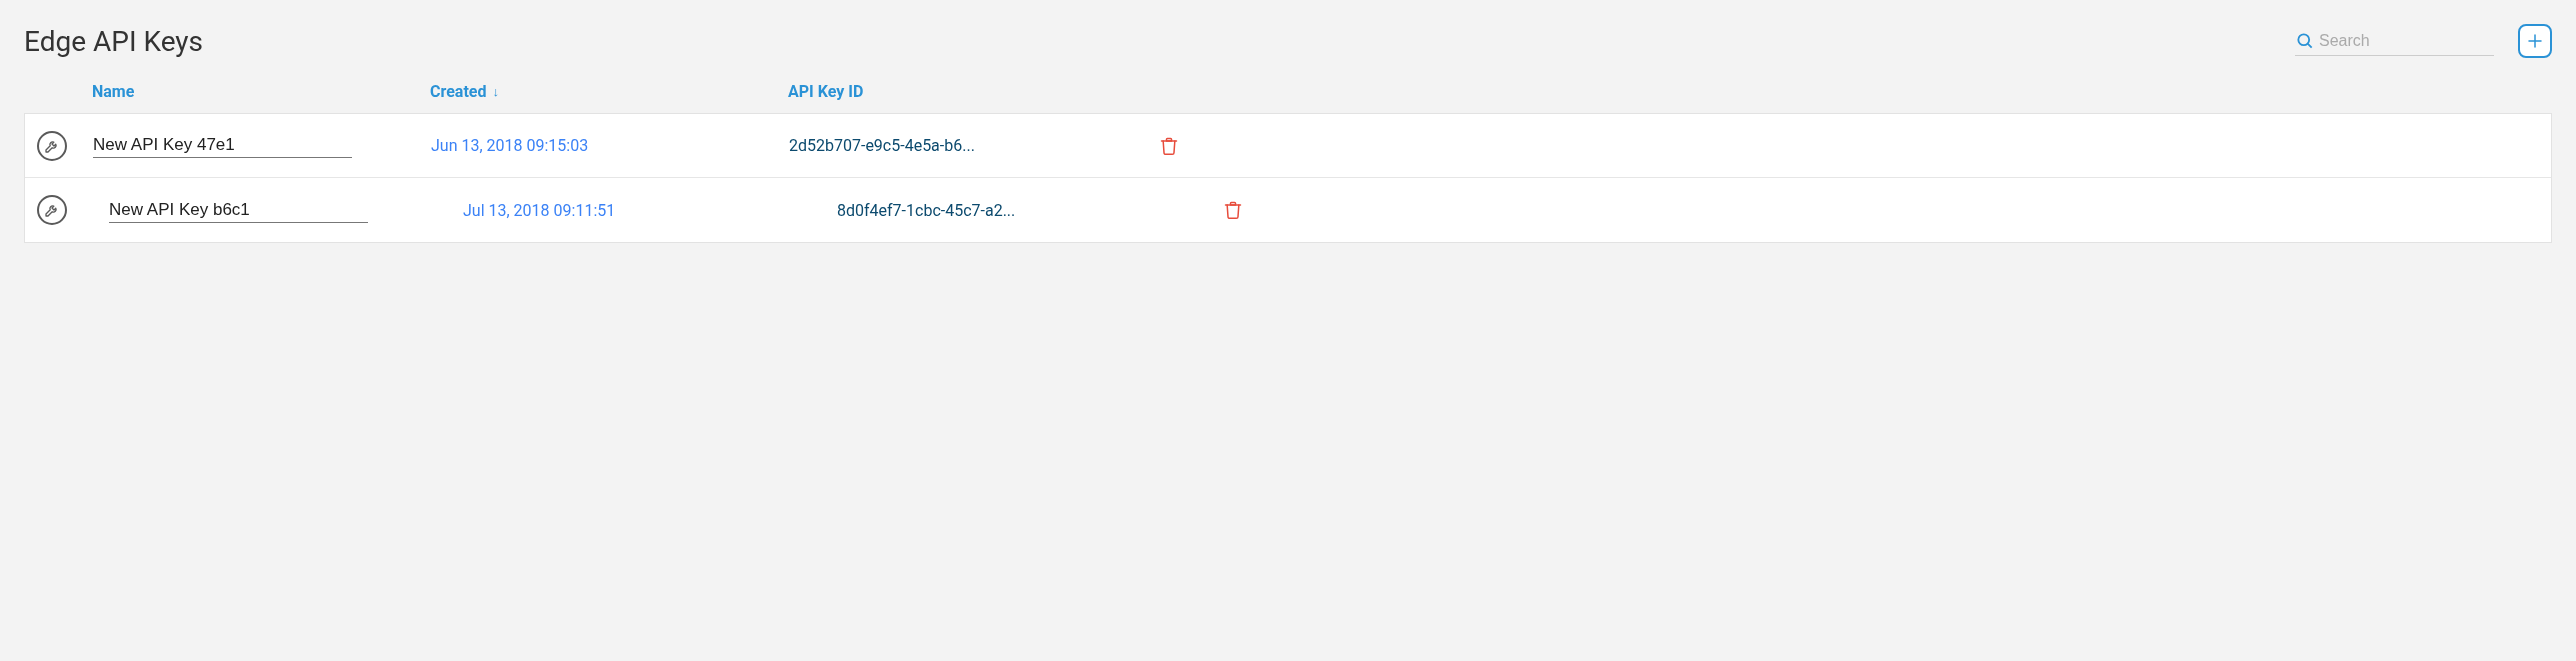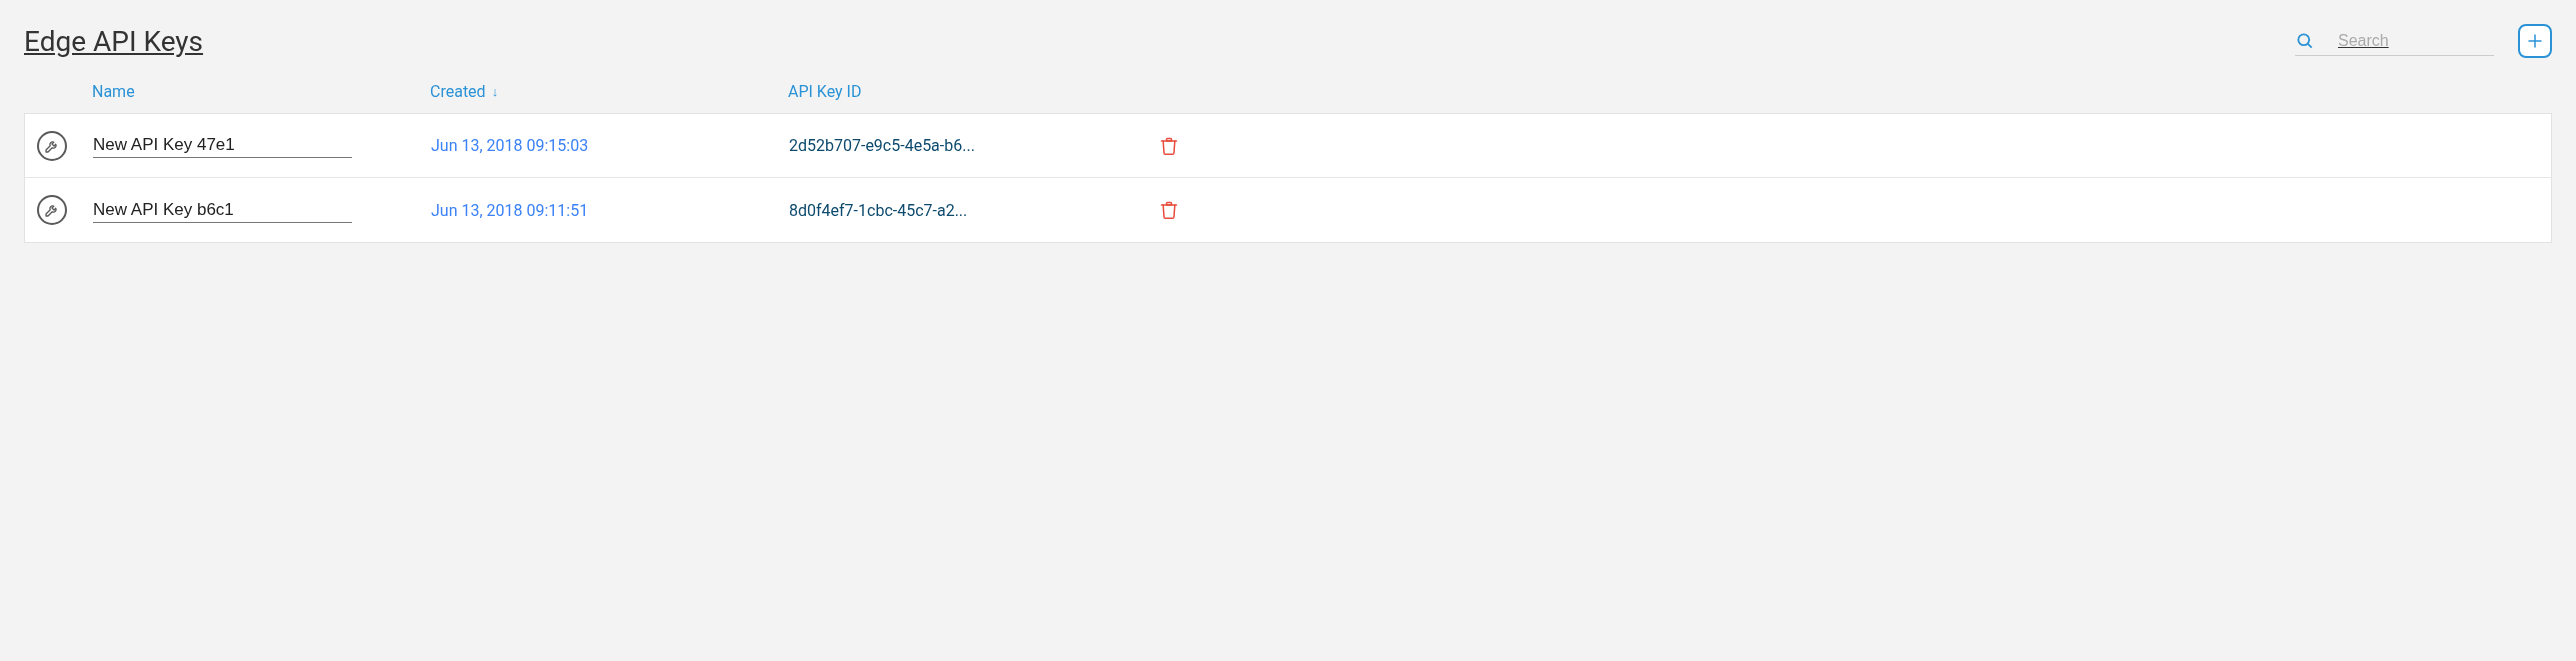--- a/index.html
+++ b/index.html
@@ -11,36 +11,35 @@
     font-size: 16px;
   }
   .page {
     padding: 24px;
   }
   .header {
     display: flex;
     align-items: center;
     justify-content: space-between;
     margin-bottom: 24px;
-    text-decoration: underline;
   }
   .page-title {
     font-size: 28px;
     font-weight: 400;
     color: #333;
   }
   .header-right {
     display: flex;
     align-items: center;
     gap: 24px;
   }
   .search-wrap {
     display: flex;
     align-items: center;
-    gap: 23px;
+    gap: 4px;
     border-bottom: 1px solid #ccc;
     padding: 4px 0;
     width: 199px;
   }
   .search-wrap svg { flex: 0 0 auto; }
   .search-input {
     border: none;
     outline: none;
     background: transparent;
     font-size: 16px;
@@ -70,21 +69,21 @@
   .col-icon   { width: 56px; flex: 0 0 56px; }
   .col-name   { width: 338px; flex: 0 0 338px; }
   .col-created{ width: 338px; flex: 0 0 338px; }
   .col-keyid  { width: 338px; flex: 0 0 338px; margin-left: 20px; }
   .col-key    { flex: 1 1 auto; }
   .col-del    { width: 56px; flex: 0 0 56px; display:flex; justify-content:flex-end; align-items:center; }
 
   .th {
     font-size: 16px;
     color: #2a92d6;
-    font-weight: 400;
+    font-weight: 700;
     display: flex;
     align-items: center;
     gap: 6px;
     cursor: pointer;
   }
   .sort-arrow {
     font-size: 13px;
     color: #2a92d6;
     line-height: 1;
   }
@@ -94,21 +93,21 @@
     border: 1px solid #e2e2e2;
     border-radius: 0;
   }
   .row {
     display: flex;
     align-items: center;
     padding: 16px 12px;
     border-bottom: 1px solid #e6e6e6;
     min-height: 64px;
   }
-  .row:last-child { border-bottom: none; }
+  .row:last-child { border-bottom: none; gap: 16px; }
 
   .key-icon-wrap {
     width: 30px; height: 30px;
     border: 2px solid #5a5a5a;
     border-radius: 50%;
     display: flex; align-items: center; justify-content: center;
   }
 
   .name-input {
     border: none;
@@ -209,21 +208,21 @@
           <span class="key-icon-wrap">
             <svg width="16" height="16" viewBox="0 0 24 24" fill="none" stroke="#5a5a5a" stroke-width="2" stroke-linecap="round" stroke-linejoin="round">
               <path d="M14.7 6.3a4 4 0 0 0-5.4 5.4L3 18v3h3l6.3-6.3a4 4 0 0 0 5.4-5.4L15 12l-3-3 2.7-2.7z"></path>
             </svg>
           </span>
         </div>
         <div class="col-name">
           <input class="name-input" type="text" value="New API Key b6c1" style="">
         </div>
         <div class="col-created">
-          <span class="cell-text">Jun 13, 2018 09:11:51</span>
+          <span class="cell-text">Jul 13, 2018 09:11:51</span>
         </div>
         <div class="col-keyid">
           <span class="link-text">8d0f4ef7-1cbc-45c7-a2...</span>
         </div>
         <div class="col-del">
           <button class="delete-btn" type="button">
             <svg width="20" height="22" viewBox="0 0 24 24" fill="none" stroke="#e74c3c" stroke-width="1.8" stroke-linecap="round" stroke-linejoin="round">
               <polyline points="3 6 5 6 21 6"></polyline>
               <path d="M19 6l-1 14a2 2 0 0 1-2 2H8a2 2 0 0 1-2-2L5 6"></path>
               <path d="M10 3h4a1 1 0 0 1 1 1v2H9V4a1 1 0 0 1 1-1z"></path>

